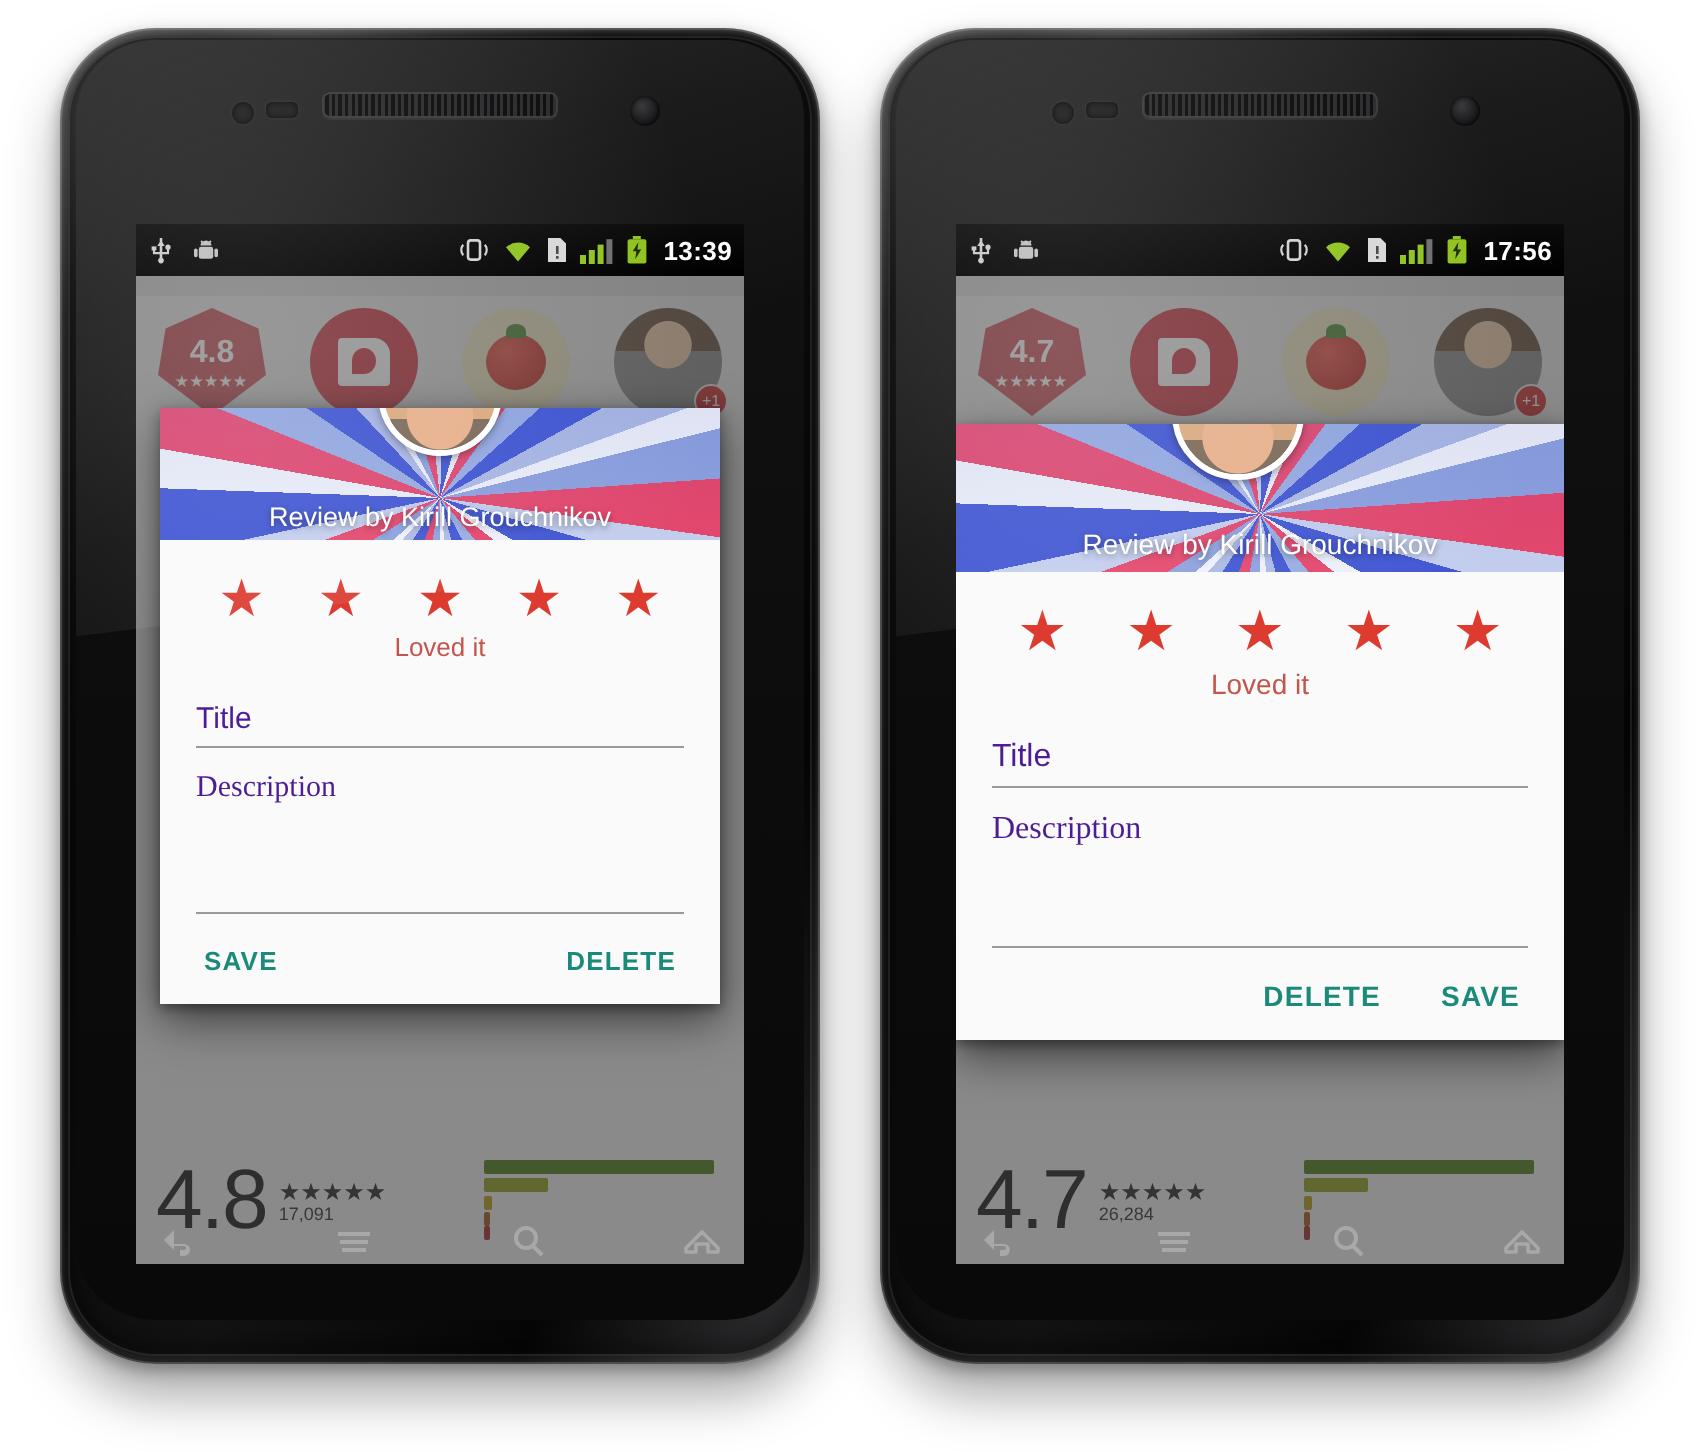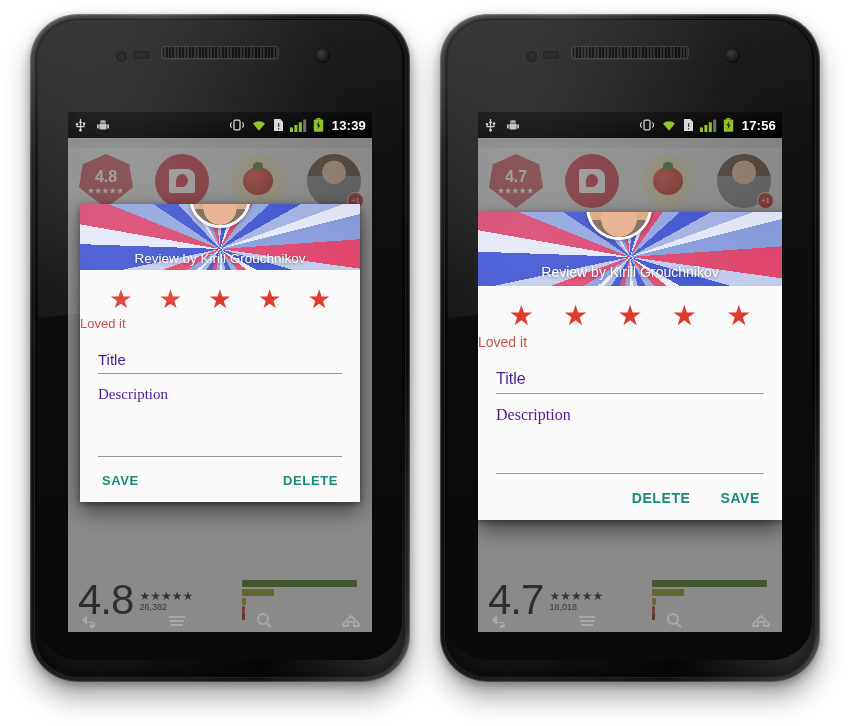--- a/index.html
+++ b/index.html
@@ -152,21 +152,21 @@
     background:
       radial-gradient(circle at 50% 70%, #e7b08c 0 34%, rgba(0,0,0,0) 35%),
       radial-gradient(circle at 50% 24%, #6d5440 0 44%, rgba(0,0,0,0) 45%),
       linear-gradient(#2a2016 0 18%, #d9a97f 18% 72%, #7b6a5a 72% 100%); }
 
   .dlg-body { background:#fafafa; }
   .stars-row { display:flex; justify-content:space-around; align-items:center; padding:16px 16px 4px; }
   .star { color:#dd3b30; line-height:1; }
   .phone.left  .star { font-size:26px; }
   .phone.right .star { font-size:28px; }
-  .loved { text-align:left; color:#c4554c; font-size:13px; padding-bottom:14px; }
+  .loved { text-align:center; color:#c4554c; font-size:13px; padding-bottom:14px; }
   .phone.right .loved { font-size:14px; }
 
   .field { margin:0 18px; }
   .field .ph { color:#4c1d95; font-size:15px; padding:6px 0 5px; }
   .phone.right .field .ph { font-size:16px; }
   .field .ul { height:1px; background:#9a9a9a; }
   .field.desc .ph { padding-top:12px;font-family:Liberation Serif, serif; }
   .field.desc .pad { height:48px; }
   .phone.right .field.desc .pad { height:44px; }
 
@@ -316,21 +316,21 @@
                 <span class="plus1">+1</span>
               </div>
               <div class="tile-cap">Marco Paglia</div>
             </div>
           </div>
 
           <div class="bg-rating">
             <div class="rate-num">4.8</div>
             <div class="rate-meta">
               <div class="rate-stars">★★★★★</div>
-              <div class="rate-count">26,382</div>
+              <div class="rate-count">17,091</div>
             </div>
             <div class="rate-bars">
               <span class="rbar b5"></span>
                 <span class="rbar b4"></span>
                 <span class="rbar b3"></span>
               <span class="rbar b2"></span>
                 <span class="rbar b1"></span>
             </div>
           </div>
         </div>
@@ -502,21 +502,21 @@
                 <span class="plus1">+1</span>
               </div>
               <div class="tile-cap">Marco Paglia</div>
             </div>
           </div>
 
           <div class="bg-rating">
             <div class="rate-num">4.7</div>
             <div class="rate-meta">
               <div class="rate-stars">★★★★★</div>
-              <div class="rate-count">18,018</div>
+              <div class="rate-count">26,284</div>
             </div>
             <div class="rate-bars">
               <span class="rbar b5"></span>
                 <span class="rbar b4"></span>
                 <span class="rbar b3"></span>
               <span class="rbar b2"></span>
                 <span class="rbar b1"></span>
             </div>
           </div>
         </div>

